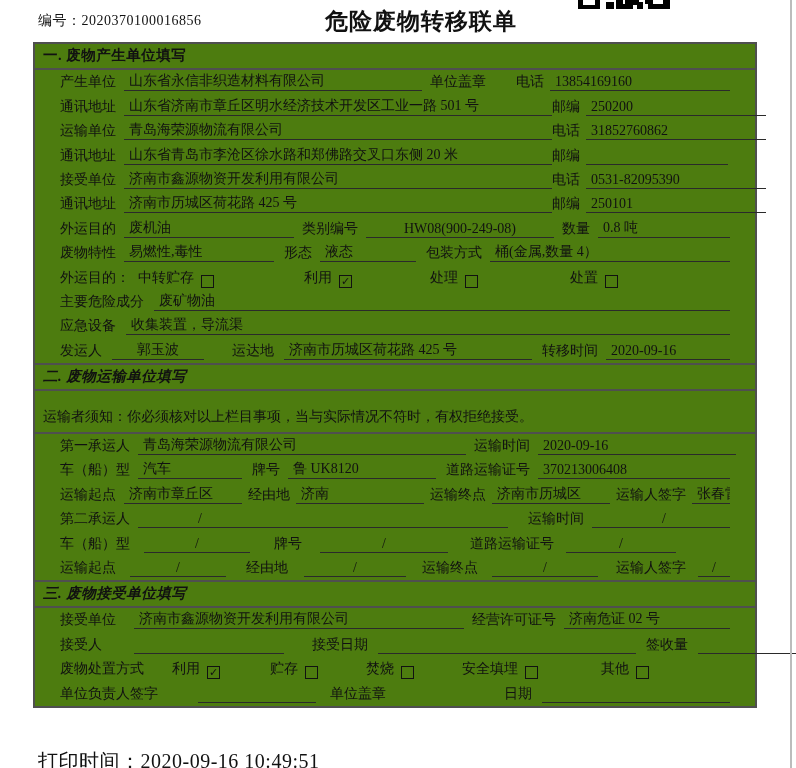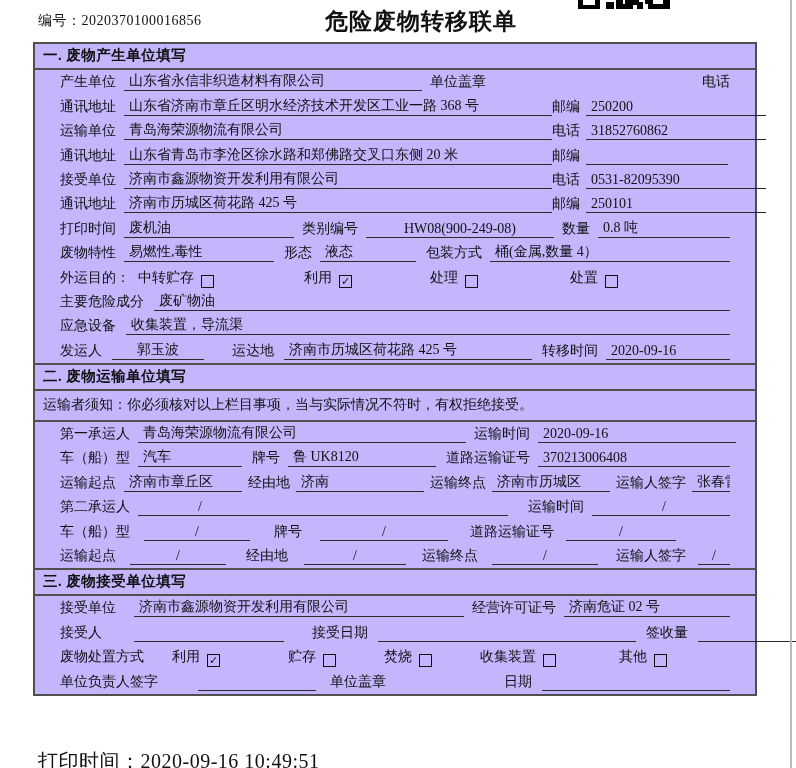--- a/index.html
+++ b/index.html
@@ -10,34 +10,34 @@
   }
   .page-edge{position:absolute;top:0;bottom:0;right:4px;width:2px;background:#bcbcbc;}
   
   .topbar{position:relative;height:40px;}
   .doc-no{position:absolute;left:38px;top:12px;font-size:14px;letter-spacing:.5px;}
   .doc-title{position:absolute;left:50%;transform:translateX(-38%);top:6px;
     font-size:23px;font-weight:bold;letter-spacing:1px;white-space:nowrap;}
   .qr{position:absolute;left:578px;top:0;width:92px;height:9px;}
   
   .form{position:absolute;left:33px;top:42px;width:724px;box-sizing:border-box;
-    border:2px solid #4f4f4f;background:#c4b5fd;}
+    border:2px solid #4f4f4f;background:#4d7c0f;}
   .sec-header{font-weight:bold;font-size:14.5px;padding:2px 8px 3px 8px;
     border-bottom:2px solid #4f4f4f;letter-spacing:.5px;}
-  .sec-header.bt{border-top:2px solid #4f4f4f;}
+  .sec-header.bt{border-top:2px solid #4f4f4f;font-style:italic;}
   .sec-body{padding:0 25px;}
   .row{display:flex;align-items:flex-end;height:24.4px;padding-bottom:3px;box-sizing:border-box;}
   .lbl{white-space:nowrap;flex:0 0 auto;}
   .fld{border-bottom:1px solid #2a2a2a;padding:0 5px;white-space:nowrap;overflow:hidden;
     box-sizing:border-box;flex:0 0 auto;}
   .fld.grow{flex:1 1 auto;}
   .ctr{text-align:center;}
   .ml6{margin-left:6px;}.ml8{margin-left:8px;}.ml10{margin-left:10px;}
   .mla{margin-left:auto;}
-  .notice{border-bottom:2px solid #4f4f4f;padding:5px 8px 6px 8px;}
+  .notice{border-bottom:2px solid #4f4f4f;padding:17px 8px 6px 8px;}
   .cb{width:13px;height:13px;border:1.6px solid #111;display:inline-flex;
     align-items:center;justify-content:center;font-size:11px;line-height:1;
     margin-left:7px;position:relative;top:1px;flex:0 0 auto;box-sizing:border-box;
     font-family:"DejaVu Sans",sans-serif;}
   .opt{display:inline-flex;align-items:flex-end;white-space:nowrap;}
   .print-line{position:absolute;left:38px;top:748px;font-size:20px;letter-spacing:.5px;}
 </style>
 </head>
 <body>
 
@@ -61,24 +61,25 @@
 
 <div class="form">
 
   <div class="sec-header">一. 废物产生单位填写</div>
   <div class="sec-body">
     <div class="row">
       <span class="lbl">产生单位</span>
       <span class="fld ml8" style="width:298px">山东省永信非织造材料有限公司</span>
       <span class="lbl ml8">单位盖章</span>
       <span class="lbl mla">电话</span>
+      <span class="fld ml6" style="width:180px">13854169160</span>
     </div>
     <div class="row">
       <span class="lbl">通讯地址</span>
-      <span class="fld ml8" style="width:428px">山东省济南市章丘区明水经济技术开发区工业一路 368 号</span>
+      <span class="fld ml8" style="width:428px">山东省济南市章丘区明水经济技术开发区工业一路 501 号</span>
       <span class="lbl mla">邮编</span>
       <span class="fld ml6" style="width:180px">250200</span>
     </div>
     <div class="row">
       <span class="lbl">运输单位</span>
       <span class="fld ml8" style="width:428px">青岛海荣源物流有限公司</span>
       <span class="lbl mla">电话</span>
       <span class="fld ml6" style="width:180px">31852760862</span>
     </div>
     <div class="row">
@@ -93,21 +94,21 @@
       <span class="lbl mla">电话</span>
       <span class="fld ml6" style="width:180px">0531-82095390</span>
     </div>
     <div class="row">
       <span class="lbl">通讯地址</span>
       <span class="fld ml8" style="width:428px">济南市历城区荷花路 425 号</span>
       <span class="lbl mla">邮编</span>
       <span class="fld ml6" style="width:180px">250101</span>
     </div>
     <div class="row">
-      <span class="lbl">打印时间</span>
+      <span class="lbl">外运目的</span>
       <span class="fld ml8" style="width:170px">废机油</span>
       <span class="lbl ml8">类别编号</span>
       <span class="fld ml8 ctr" style="width:188px">HW08(900-249-08)</span>
       <span class="lbl ml8">数量</span>
       <span class="fld ml8 grow">0.8 吨</span>
     </div>
     <div class="row">
       <span class="lbl">废物特性</span>
       <span class="fld ml8" style="width:150px">易燃性,毒性</span>
       <span class="lbl ml10">形态</span>
@@ -220,30 +221,30 @@
       <span class="fld ml10" style="width:258px"></span>
       <span class="lbl ml10">签收量</span>
       <span class="fld ml10" style="width:172px"></span>
     </div>
     <div class="row">
       <span class="lbl">废物处置方式</span>
       <span class="opt" style="margin-left:28px">
         <span class="lbl">利用</span>
         <span class="cb">✓</span>
       </span>
-      <span class="opt" style="margin-left:68px">
+      <span class="opt" style="margin-left:50px">
         <span class="lbl">贮存</span>
         <span class="cb"></span>
       </span>
       <span class="opt" style="margin-left:48px">
         <span class="lbl">焚烧</span>
         <span class="cb"></span>
       </span>
       <span class="opt" style="margin-left:48px">
-        <span class="lbl">收集装置</span>
+        <span class="lbl">安全填埋</span>
         <span class="cb"></span>
       </span>
       <span class="opt" style="margin-left:63px">
         <span class="lbl">其他</span>
         <span class="cb"></span>
       </span>
     </div>
     <div class="row">
       <span class="lbl">单位负责人签字</span>
       <span class="fld" style="width:118px;margin-left:40px"></span>

